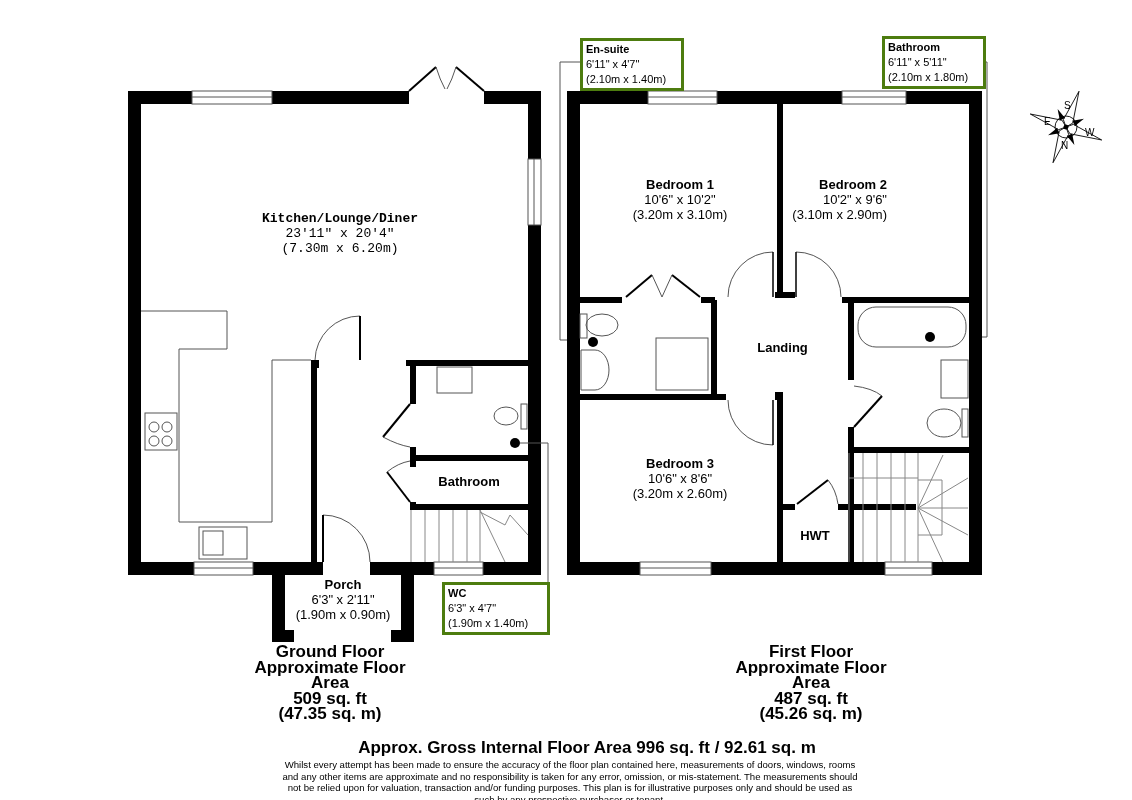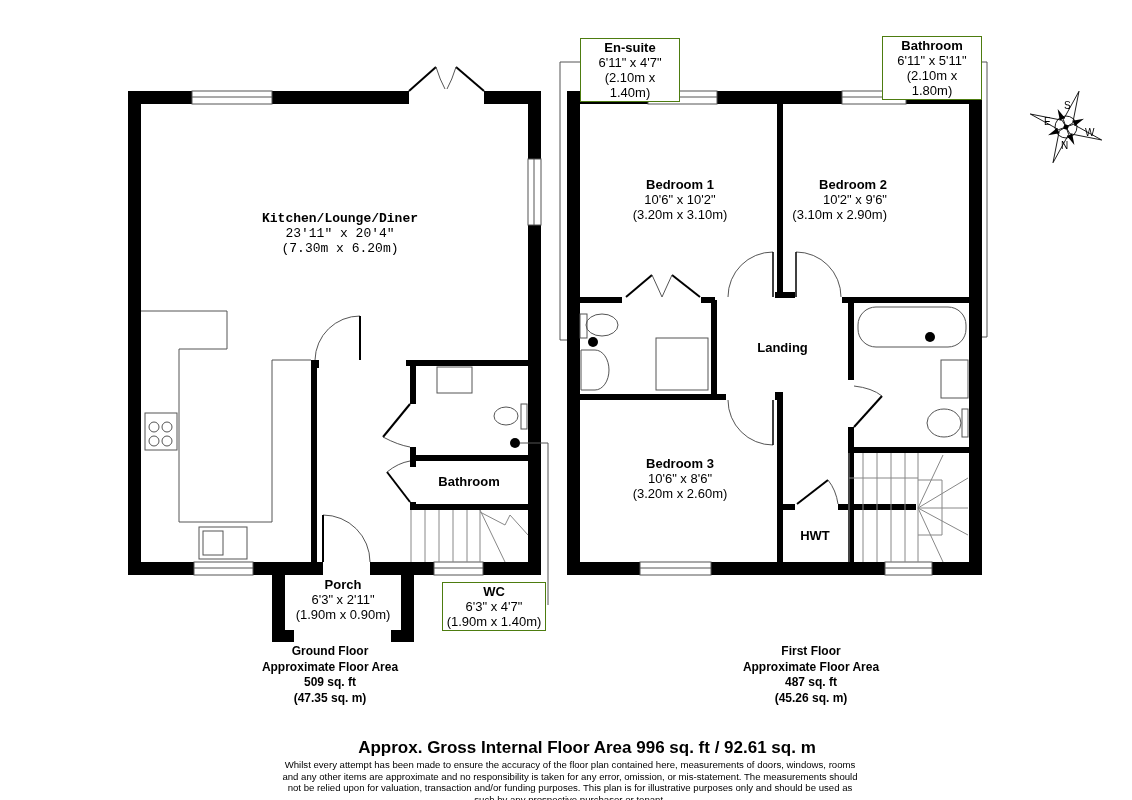--- a/index.html
+++ b/index.html
@@ -1,24 +1,24 @@
 <!DOCTYPE html>
 <html><head>
 <meta charset="utf-8">
 <style>
   html,body{margin:0;padding:0;background:#fff;}
   body{width:1132px;height:800px;position:relative;overflow:hidden;font-family:"Liberation Sans",sans-serif;color:#000;}
   svg.plan{position:absolute;left:0;top:0;}
   .lbl{position:absolute;text-align:center;line-height:15px;font-size:13px;white-space:nowrap;}
   .lbl .t{font-weight:bold;display:block;}
   .lbl span{display:block;}
-  .box{position:absolute;border:1px solid #4d7c0f;background:#fff;text-align:center;font-size:13px;line-height:15px;padding:1px 3px;}
+  .box{position:absolute;border:3px solid #4d7c0f;background:#fff;text-align:left;font-size:11px;line-height:15px;padding:1px 3px;}
   .box .t{font-weight:bold;display:block;}
   .box span{display:block;}
-  .area{position:absolute;text-align:center;font-weight:bold;font-size:12px;line-height:15.5px;}
+  .area{position:absolute;text-align:center;font-weight:bold;font-size:17px;line-height:15.5px;}
   .area span{display:block;}
   .gross{position:absolute;left:0;width:1132px;top:738px;text-align:center;font-weight:bold;font-size:17px;padding-left:21px;}
   .disc{position:absolute;left:280px;width:580px;top:759px;text-align:center;font-size:9.6px;line-height:11.5px;}
 </style>
 </head>
 <body>
 
 <svg class="plan" width="1132" height="800">
   <g fill="#000">
 

